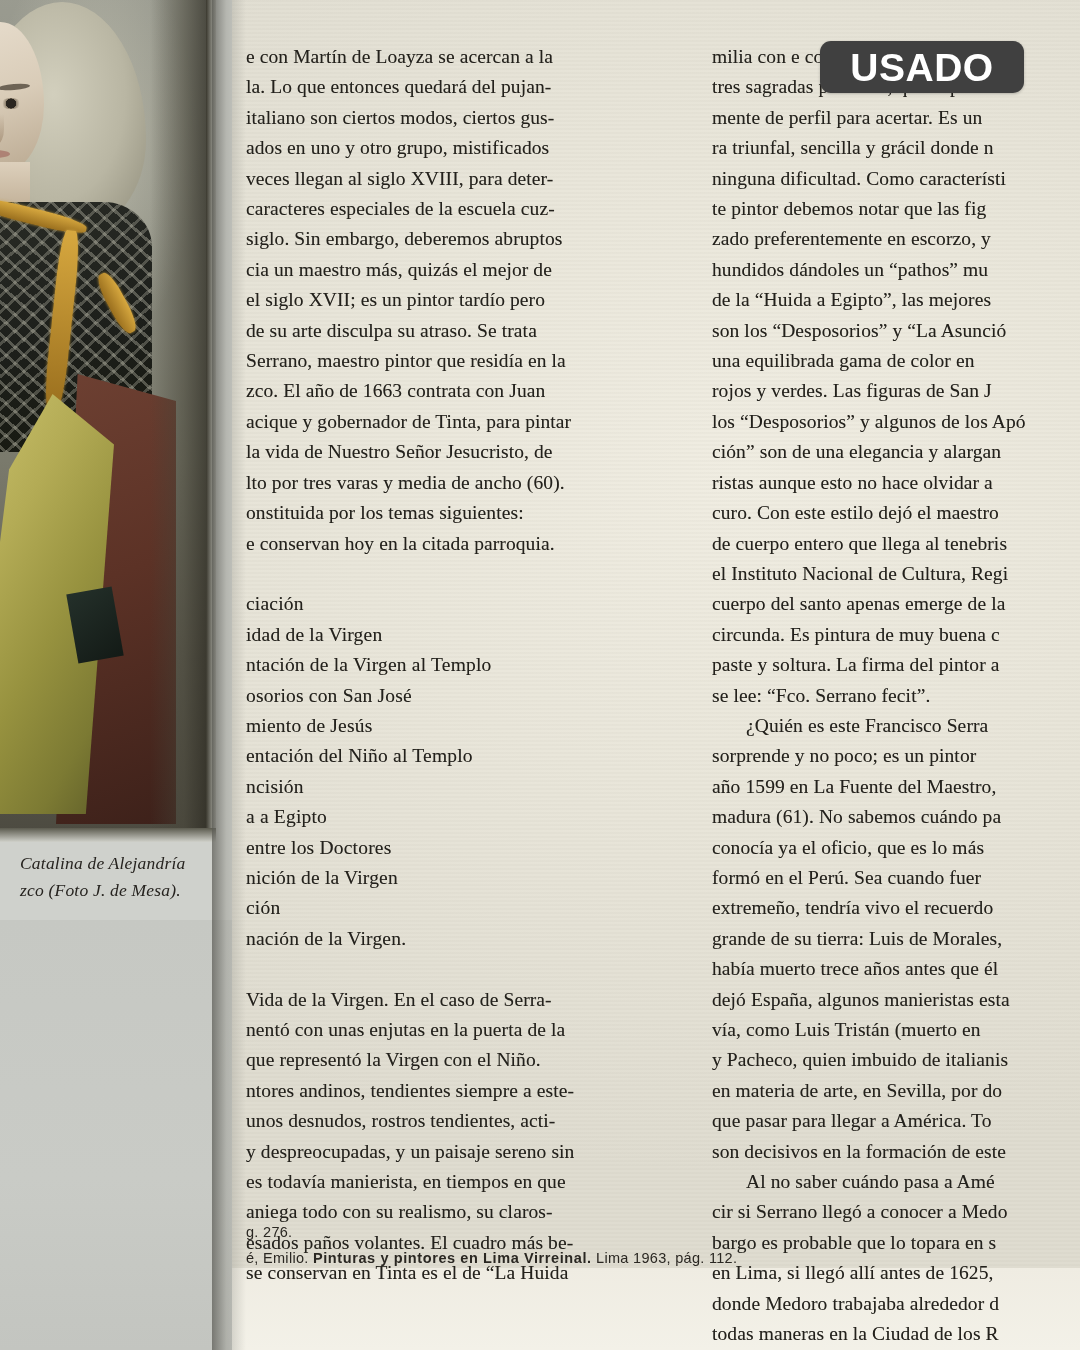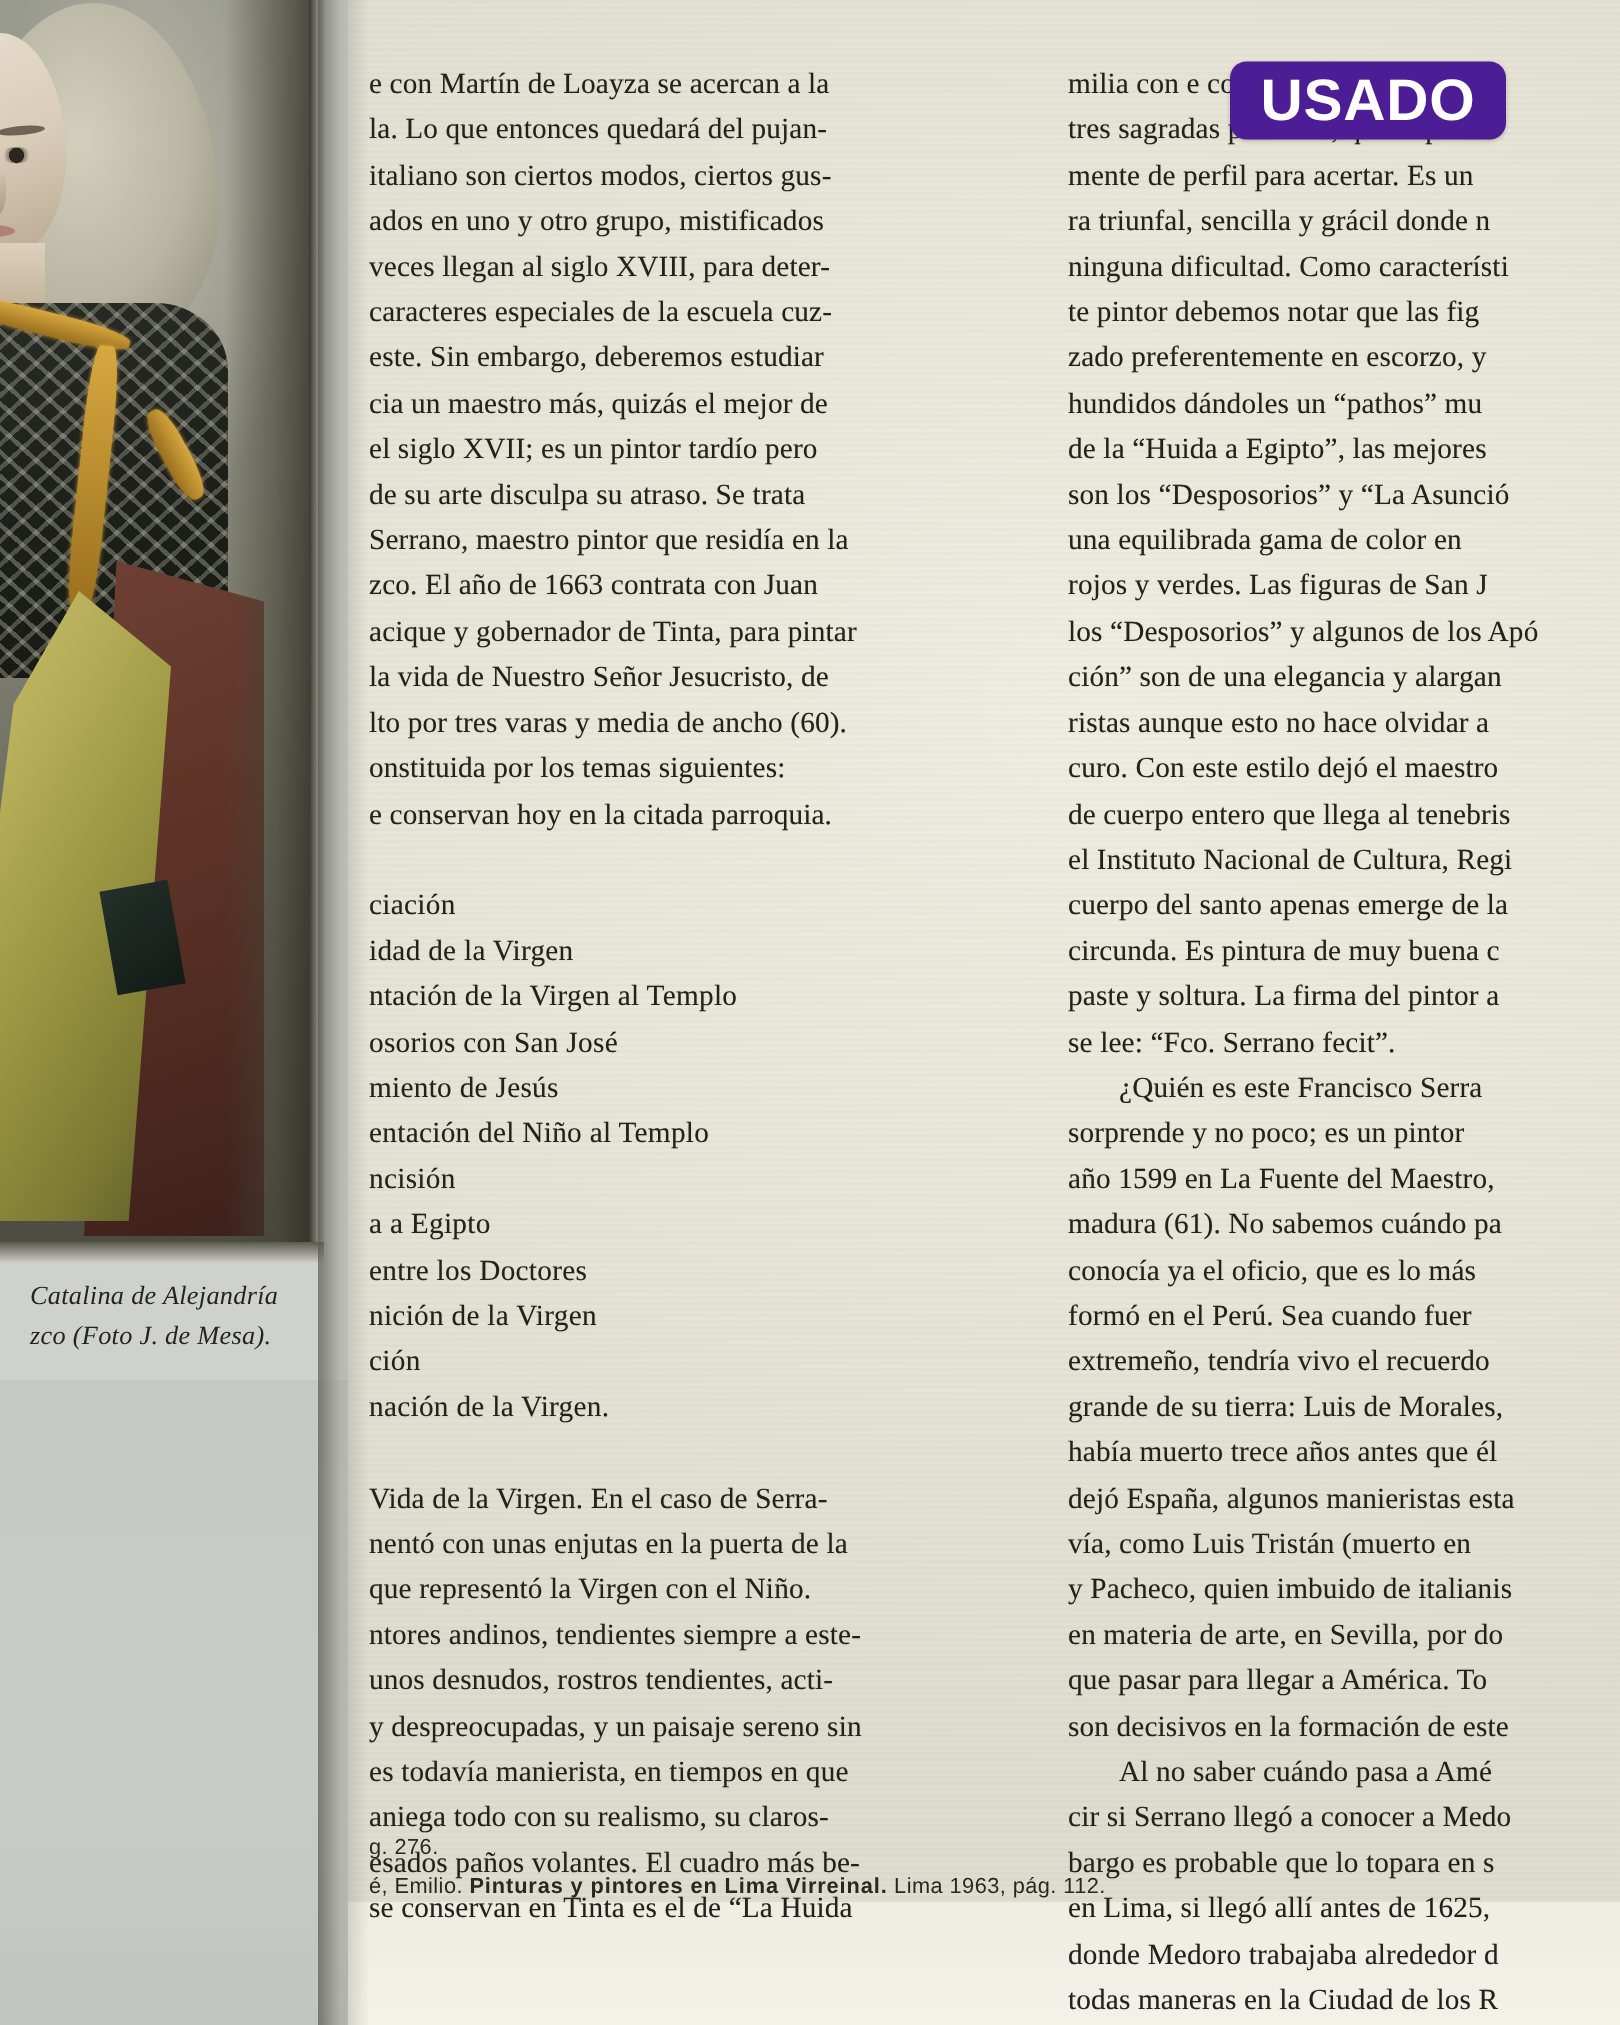--- a/index.html
+++ b/index.html
@@ -202,22 +202,22 @@
     letter-spacing: .3px;
     z-index: 2;
   }
   .footnotes p { margin: 0; white-space: nowrap; }
   .footnotes b { font-weight: 700; letter-spacing: .6px; }
 
   
   .badge {
     position: absolute;
     left: 820px; top: 41px;
-    width: 184px; height: 52px;
-    background: #4c1d95;
+    width: 204px; height: 52px;
+    background: #404040;
     border-radius: 11px;
     display: flex; align-items: center; justify-content: center;
     z-index: 10;
     box-shadow: 0 1px 3px rgba(0,0,0,.22);
   }
   .badge span {
     color: #ffffff;
     font-family: "Liberation Sans", sans-serif;
     font-weight: 700;
     font-size: 39px;
@@ -269,21 +269,21 @@
   <div class="gutter"></div>
 
   <div class="col" id="col-left">
     <div>
       <p>e con Martín de Loayza se acercan a la</p>
       <p>la. Lo que entonces quedará del pujan-</p>
       <p>italiano son ciertos modos, ciertos gus-</p>
       <p>ados en uno y otro grupo, mistificados</p>
       <p>veces llegan al siglo XVIII, para deter-</p>
       <p>caracteres especiales de la escuela cuz-</p>
-      <p>este. Sin embargo, deberemos estudiar</p>
+      <p>siglo. Sin embargo, deberemos abruptos</p>
       <p>cia un maestro más, quizás el mejor de</p>
       <p>el siglo XVII; es un pintor tardío pero</p>
       <p>de su arte disculpa su atraso. Se trata</p>
       <p>Serrano, maestro pintor que residía en la</p>
       <p>zco. El año de 1663 contrata con Juan</p>
       <p>acique y gobernador de Tinta, para pintar</p>
       <p>la vida de Nuestro Señor Jesucristo, de</p>
       <p>lto por tres varas y media de ancho (60).</p>
       <p>onstituida por los temas siguientes:</p>
       <p>e conservan hoy en la citada parroquia.</p>

